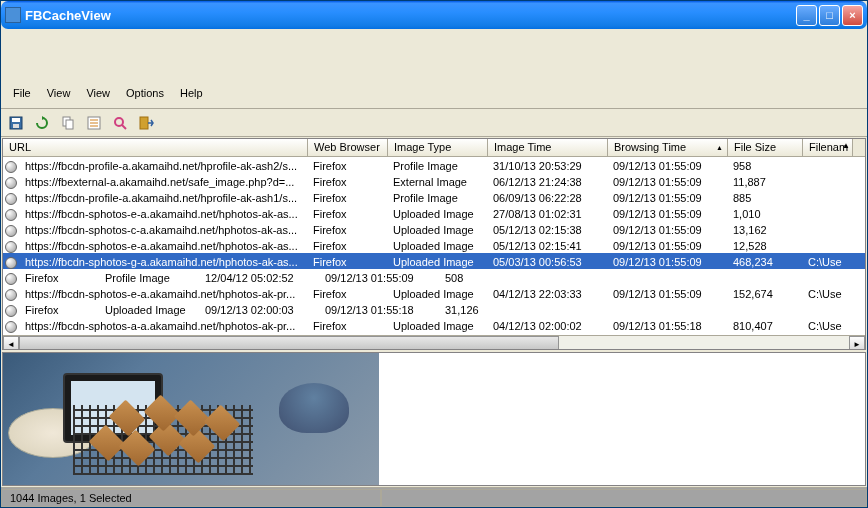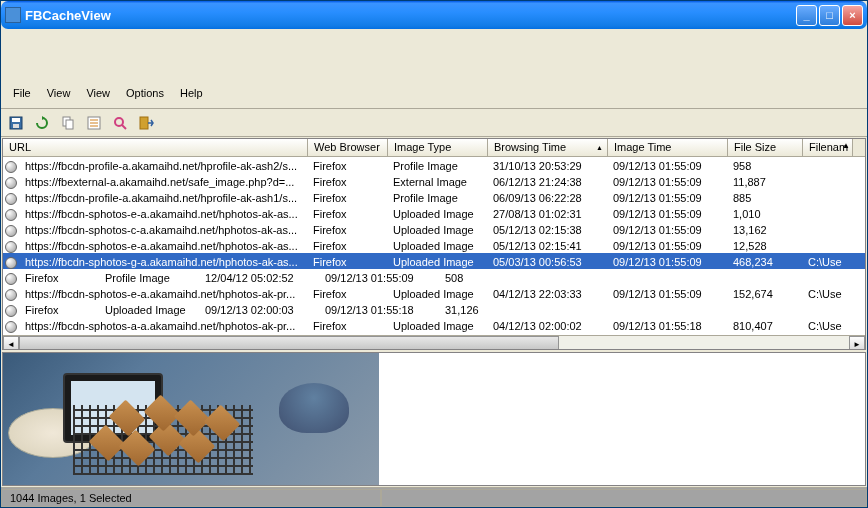--- a/index.html
+++ b/index.html
@@ -104,22 +104,22 @@
           <path d="M10 8 L15 8 M13 5 L15 8 L13 11" fill="none" stroke="#3060a0" stroke-width="1.5"></path>
         </svg>
       </div>
   </div>
 
   <div class="table-container">
     <div class="table-header">
       <div class="th c-url">URL</div>
       <div class="th c-browser">Web Browser</div>
       <div class="th c-type">Image Type</div>
+      <div class="th c-itime">Image Time</div>
       <div class="th c-btime"><span>Browsing Time</span><span class="th-sort">▲</span></div>
-      <div class="th c-itime">Image Time</div>
       <div class="th c-fsize">File Size</div>
       <div class="th c-fname"><span>Filenam</span><span style="position:absolute;right:2px;font-size:8px">▲</span></div>
     </div>
     <div class="table-body" id="tbody">
         <div class="tr">
           <div class="row-icon"></div>
           <div class="td" style="width:288px">https://fbcdn-profile-a.akamaihd.net/hprofile-ak-ash2/s...</div>
           <div class="td c-browser">Firefox</div>
           <div class="td c-type">Profile Image</div>
           <div class="td c-itime">31/10/13 20:53:29</div>

